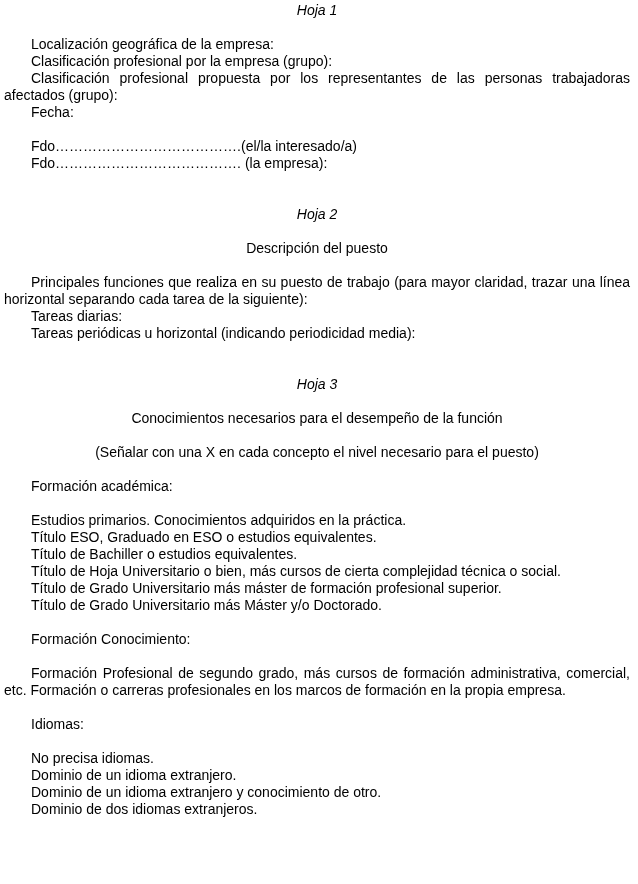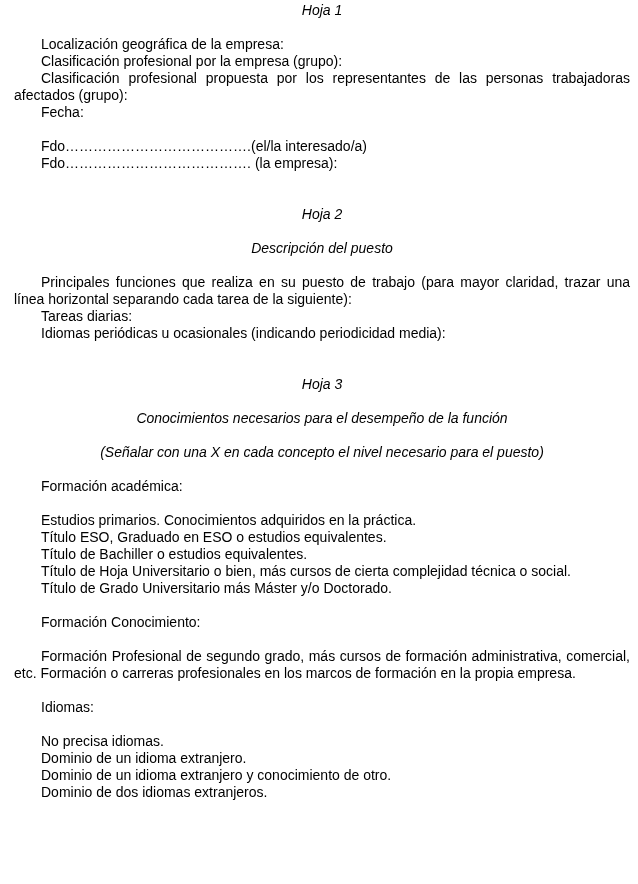--- a/index.html
+++ b/index.html
@@ -13,33 +13,32 @@
     overflow: hidden;
     font-family: "Liberation Sans", "DejaVu Sans", sans-serif;
     font-size: 14px;
     line-height: 17px;
     color: #000000;
   }
   .page {
     box-sizing: border-box;
     width: 638px;
     height: 632px;
-    padding: 2px 8px 0 14px;
+    padding: 2px 8px 0 4px;
     background: #ffffff;
   }
   p {
     margin: 0;
     padding: 0;
     text-indent: 27px;
     text-align: justify;
   }
   p.center {
     text-align: center;
     text-indent: 0;
-    font-style: italic;
   }
   p.italic {
     font-style: italic;
   }
   .spacer {
     height: 17px;
   }
   .spacer2 {
     height: 34px;
   }
@@ -62,38 +61,39 @@
     <div class="spacer2"></div>
   </section>
 
   <section>
     <p class="center italic">Hoja 2</p>
     <div class="spacer"></div>
     <p class="center">Descripción del puesto</p>
     <div class="spacer"></div>
     <p>Principales funciones que realiza en su puesto de trabajo (para mayor claridad, trazar una línea horizontal separando cada tarea de la siguiente):</p>
     <p>Tareas diarias:</p>
-    <p>Idiomas periódicas u ocasionales (indicando periodicidad media):</p>
+    <p>Tareas periódicas u horizontal (indicando periodicidad media):</p>
     <div class="spacer2"></div>
   </section>
 
   <section>
     <p class="center italic">Hoja 3</p>
     <div class="spacer"></div>
     <p class="center">Conocimientos necesarios para el desempeño de la función</p>
     <div class="spacer"></div>
     <p class="center">(Señalar con una X en cada concepto el nivel necesario para el puesto)</p>
     <div class="spacer"></div>
 
     <p>Formación académica:</p>
     <div class="spacer"></div>
     <p>Estudios primarios. Conocimientos adquiridos en la práctica.</p>
     <p>Título ESO, Graduado en ESO o estudios equivalentes.</p>
     <p>Título de Bachiller o estudios equivalentes.</p>
     <p>Título de Hoja Universitario o bien, más cursos de cierta complejidad técnica o social.</p>
+    <p>Título de Grado Universitario más máster de formación profesional superior.</p>
     <p>Título de Grado Universitario más Máster y/o Doctorado.</p>
     <div class="spacer"></div>
 
     <p>Formación Conocimiento:</p>
     <div class="spacer"></div>
     <p>Formación Profesional de segundo grado, más cursos de formación administrativa, comercial, etc. Formación o carreras profesionales en los marcos de formación en la propia empresa.</p>
     <div class="spacer"></div>
 
     <p>Idiomas:</p>
     <div class="spacer"></div>

